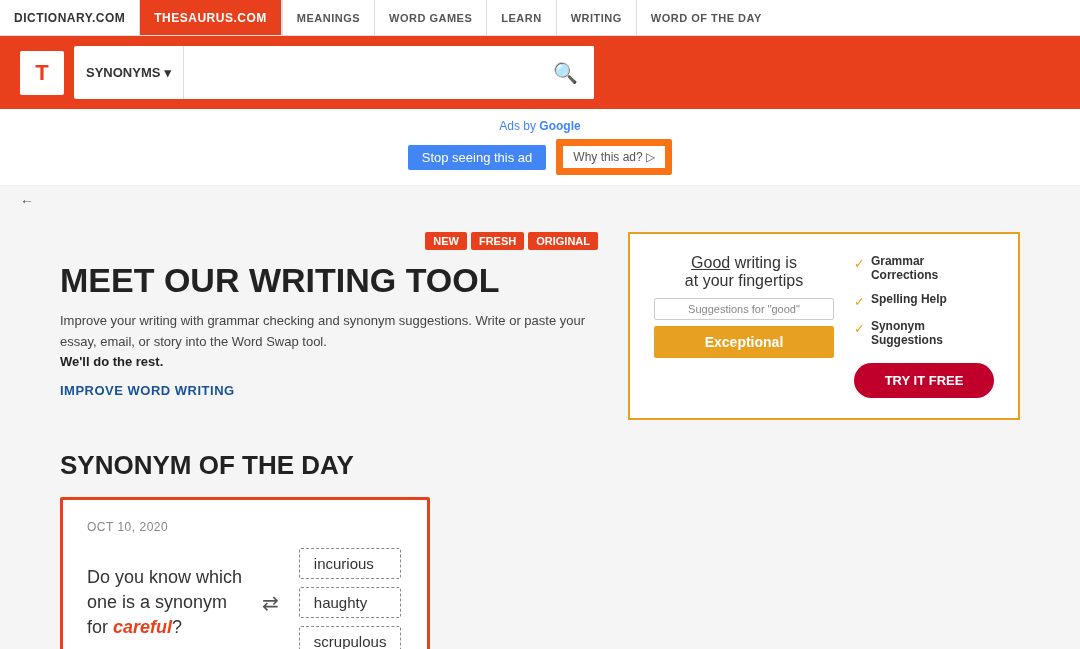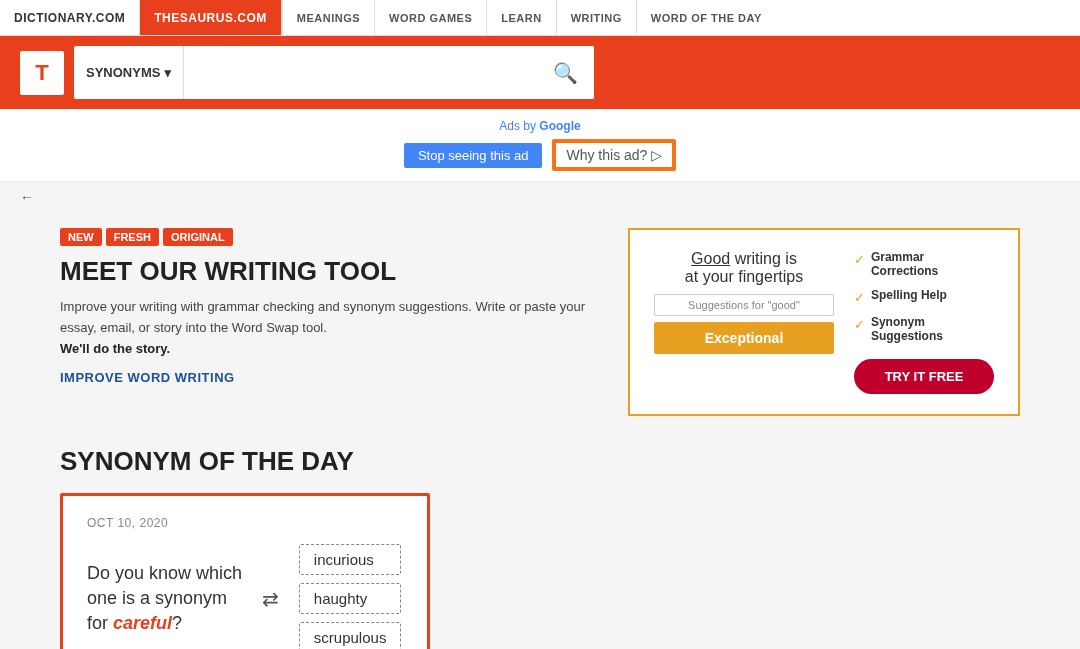--- a/index.html
+++ b/index.html
@@ -113,23 +113,23 @@
     .stop-btn {
       background: #4285f4;
       color: #fff;
       border: none;
       padding: 5px 14px;
       font-size: 13px;
       cursor: pointer;
       border-radius: 2px;
     }
     .why-ad {
-      font-size: 14px;
+      font-size: 12px;
       color: #555;
-      border: 4px solid #f97316;
+      border: 7px solid #f97316;
       padding: 4px 10px;
       border-radius: 2px;
       cursor: pointer;
     }
 
     
     .back-arrow-row {
       padding: 4px 20px;
       background: #f5f5f5;
     }
@@ -141,34 +141,34 @@
     }
 
     
     .writing-tool-section {
       display: flex;
       gap: 30px;
       margin-bottom: 30px;
       background: #f5f5f5;
     }
     .writing-tool-left { flex: 1; }
-    .badges { display: flex; gap: 4px; margin-bottom: 10px; }
+    .badges { display: flex; gap: 4px; margin-bottom: 10px; justify-content: flex-end; }
     .badge {
       font-size: 11px;
       font-weight: 700;
       padding: 3px 8px;
       border-radius: 2px;
       color: #fff;
     }
     .badge-new { background: #e8401c; }
     .badge-fresh { background: #e8401c; }
     .badge-original { background: #e8401c; }
 
     .writing-title {
-      font-size: 26px;
+      font-size: 34px;
       font-weight: 900;
       color: #222;
       line-height: 1.2;
       margin-bottom: 10px;
     }
     .writing-desc {
       font-size: 13px;
       color: #444;
       line-height: 1.6;
       margin-bottom: 8px;
@@ -324,21 +324,21 @@
   <div class="writing-tool-section">
     <div class="writing-tool-left">
       <div class="badges">
         <span class="badge badge-new">NEW</span>
         <span class="badge badge-fresh">FRESH</span>
         <span class="badge badge-original">ORIGINAL</span>
       </div>
       <h2 class="writing-title">MEET OUR WRITING TOOL</h2>
       <p class="writing-desc">
         <span>Improve your writing with grammar checking and synonym suggestions. Write or paste your essay, email, or story into the Word Swap tool.</span><br>
-        <strong>We'll do the story.</strong>
+        <strong>We'll do the rest.</strong>
       </p>
       <a class="improve-link">IMPROVE WORD WRITING</a>
     </div>
 
     <div class="writing-tool-right">
       <div class="panel-left">
         <div class="panel-good-text">
           <u>Good</u> writing is<br>at your fingertips
         </div>
         <div class="suggestions-box">Suggestions for "good"</div>

